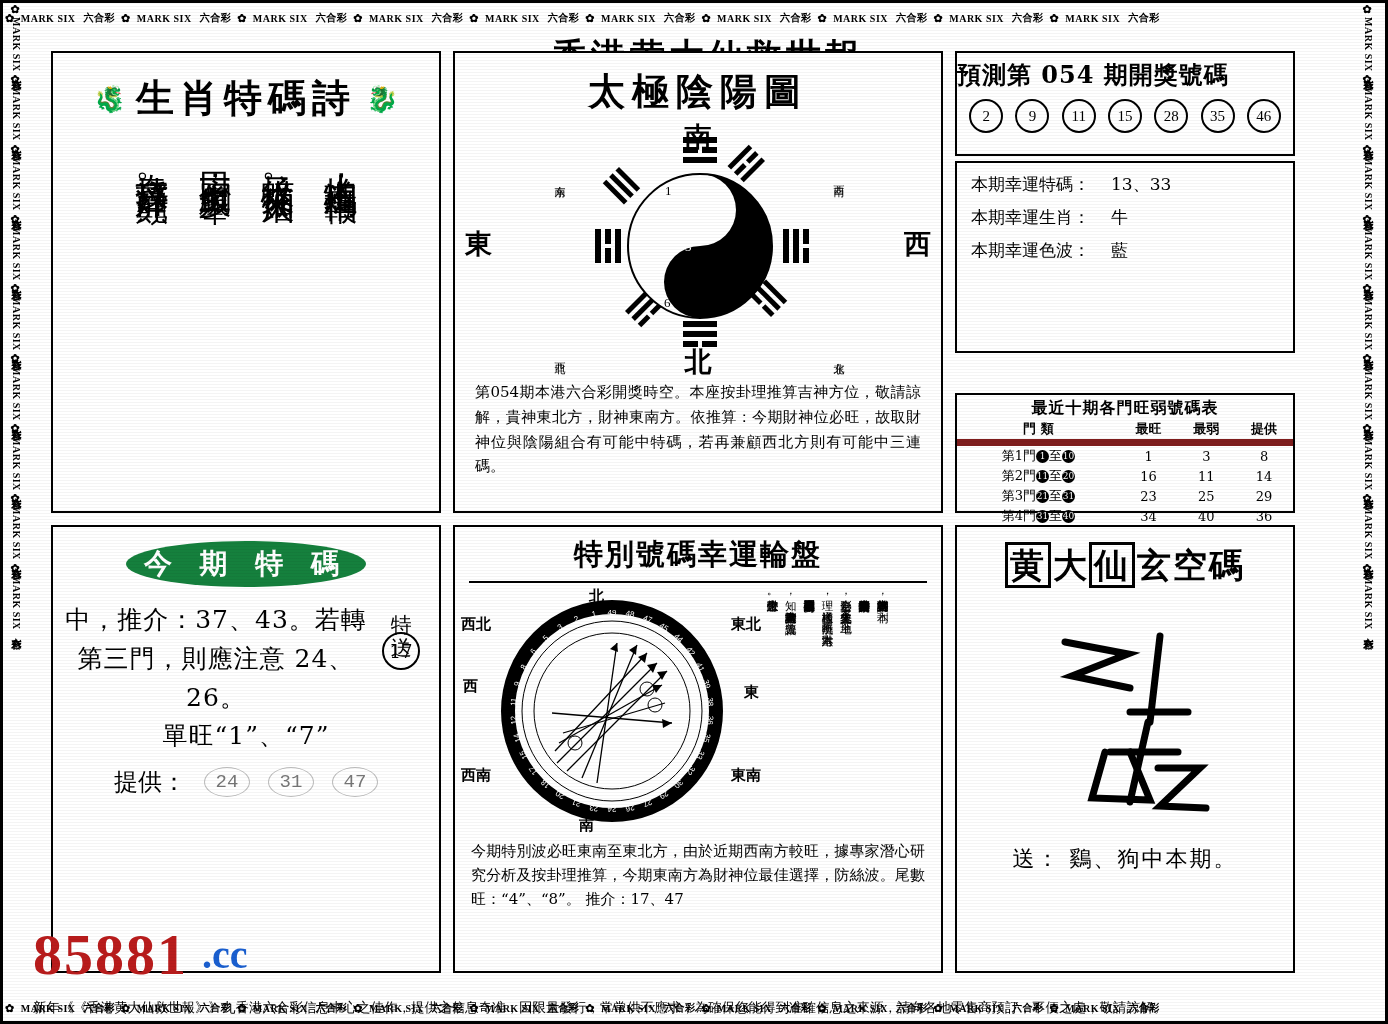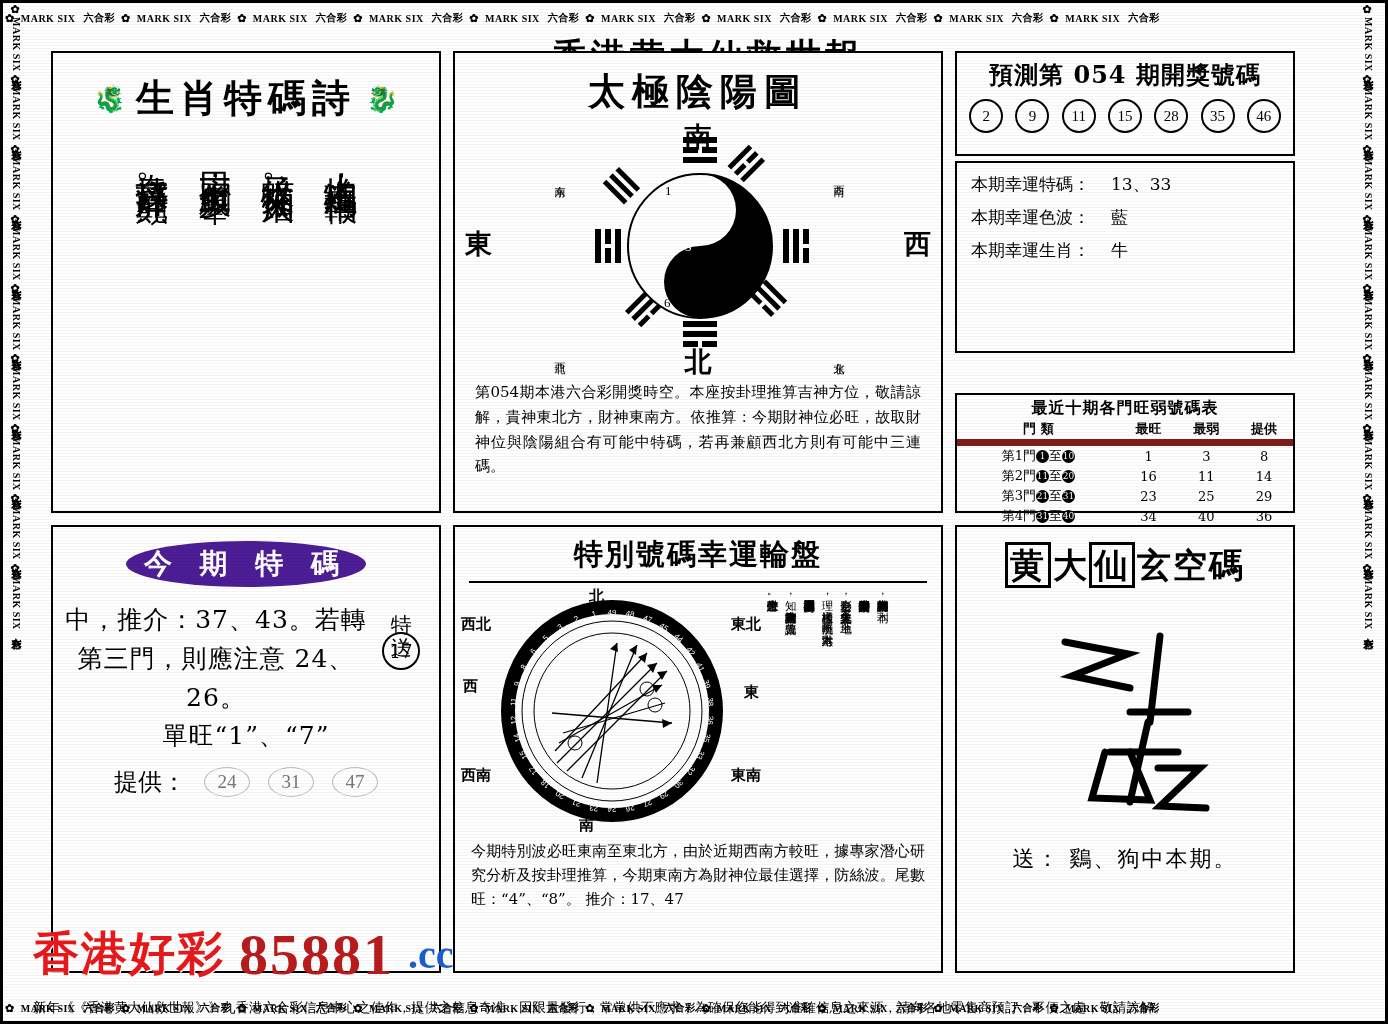--- a/index.html
+++ b/index.html
@@ -82,21 +82,21 @@
   .dir.w{right:10px;top:105px}
   .subdir{position:absolute;font-size:11px;font-family:"DejaVu Serif",serif;writing-mode:vertical-rl;}
   .taiji-text{
     margin:4px 20px 0 20px;font-size:15px;line-height:1.65;
     font-family:"DejaVu Serif","Liberation Serif",serif;
     text-align:justify;
   }
 
   
   #forecast{left:922px;top:18px;width:340px;height:105px;}
-  .fc-title{text-align:center;margin-top:6px;font-size:24px;font-weight:bold;font-family:"DejaVu Serif",serif;letter-spacing:1px}
+  .fc-title{margin-top:6px;font-size:24px;font-weight:bold;font-family:"DejaVu Serif",serif;letter-spacing:1px}
   .fc-nums{display:flex;justify-content:space-around;align-items:center;margin-top:8px;padding:0 6px}
   .ball{
     width:30px;height:30px;border:2px solid #000;border-radius:50%;
     display:flex;align-items:center;justify-content:center;font-size:15px;
     font-family:"Liberation Serif",serif;
   }
 
   #lucky{left:922px;top:128px;width:340px;height:192px;}
   .lk-row{display:flex;align-items:center;margin:10px 0 0 14px;font-size:17px;font-family:"DejaVu Serif",serif}
   .lk-label{min-width:140px}
@@ -108,36 +108,36 @@
   .t10-title{text-align:center;font-weight:bold;font-size:16px;margin-top:3px;font-family:"DejaVu Serif",serif;letter-spacing:1px}
   table.t10{width:100%;border-collapse:collapse;font-family:"DejaVu Serif",serif;font-size:13px}
   table.t10 th{font-weight:bold;font-size:13px;padding:1px 0;border-bottom:7px solid #7f1d1d}
   table.t10 td{text-align:center;padding:1px 0;}
   td.gate{text-align:left;padding-left:8px;white-space:nowrap}
   .minib{display:inline-block;width:13px;height:13px;line-height:13px;border-radius:50%;background:#000;color:#fff;font-size:9px;text-align:center;vertical-align:middle}
 
   
   #special{left:18px;top:492px;width:390px;height:448px;}
   .sp-pill{
-    width:240px;height:46px;margin:14px auto 0 auto;background:#4c1d95;border-radius:50%;
+    width:240px;height:46px;margin:14px auto 0 auto;background:#15803d;border-radius:50%;
     color:#fff;display:flex;align-items:center;justify-content:center;
     font-size:28px;letter-spacing:9px;font-family:"DejaVu Serif",serif;font-weight:bold;
   }
   .sp-body{margin:14px 10px 0 10px;position:relative}
   .sp-line{font-size:25px;font-family:"DejaVu Serif",serif;line-height:1.55;text-align:center;letter-spacing:1px}
   .sp-side{
     position:absolute;right:2px;top:-4px;width:52px;text-align:center;
     font-family:"DejaVu Serif",serif;font-size:21px;
   }
   .sp-side .v{writing-mode:vertical-rl;text-orientation:upright;display:inline-block;line-height:1.25}
   .circ17{
     width:34px;height:34px;border:2px solid #000;border-radius:50%;
     display:flex;align-items:center;justify-content:center;font-size:18px;margin:6px auto 0 auto;
   }
-  .sp-foot{display:flex;align-items:center;gap:18px;justify-content:center;margin-top:10px;font-size:24px;font-family:Liberation Serif, serif}
+  .sp-foot{display:flex;align-items:center;gap:18px;justify-content:center;margin-top:10px;font-size:24px;font-family:Liberation Mono, monospace}
   .ghost{width:44px;height:28px;border-radius:50%;border:1px solid #bbb;display:inline-flex;align-items:center;justify-content:center;color:#777;font-size:19px}
 
   
   #wheel{left:420px;top:492px;width:490px;height:448px;}
   .wh-title{
     text-align:center;margin-top:8px;font-weight:bold;font-size:29px;
     font-family:"DejaVu Serif",serif;letter-spacing:2px;border-bottom:2px solid #000;padding-bottom:6px;margin-left:14px;margin-right:14px;
   }
   .wh-mid{display:flex;margin-top:4px}
   .wh-graphic{position:relative;width:300px;height:250px;margin-left:6px}
@@ -433,26 +433,26 @@
         <div class="ball">46</div>
       </div>
     </div>
 
     <div class="box" id="lucky">
       <div class="lk-row">
         <span class="lk-label">本期幸運特碼：</span>
         <span class="lk-val">13、33</span>
       </div>
       <div class="lk-row">
+        <span class="lk-label">本期幸運生肖：</span>
+        <span class="lk-val">牛</span>
+      </div>
+      <div class="lk-row">
         <span class="lk-label">本期幸運色波：</span>
         <span class="lk-val">藍</span>
-      </div>
-      <div class="lk-row">
-        <span class="lk-label">本期幸運生肖：</span>
-        <span class="lk-val">牛</span>
       </div>
     </div>
 
     <div class="box" id="table10">
       <div class="t10-title">最近十期各門旺弱號碼表</div>
       <table class="t10">
         <thead>
           <tr>
             <th>門 類</th>
             <th>最旺</th>
@@ -622,20 +622,19 @@
             <path d="M148,166 L190,166 L150,204 L196,206"></path>
           </g>
         </svg>
       </div>
       <div class="mg-foot">送： 鷄、狗中本期。</div>
     </div>
 
   </div>
 
   <div class="banner">
-    <span class="red">香港好彩</span>
     <span class="num">85881</span>
     <span class="cc">.cc</span>
   </div>
 
   <div class="footnote">新年《《香港黄大仙救世報》》九香港六合彩信息中心之佳作，提供之信息奇准，因限量發行，常常供不應求，為確保您能得到准確信息之來源，請向各地零售商預訂，不便之處，敬請諒解。</div>
   <div class="grain"></div>
 </div>
 
 </body></html>

